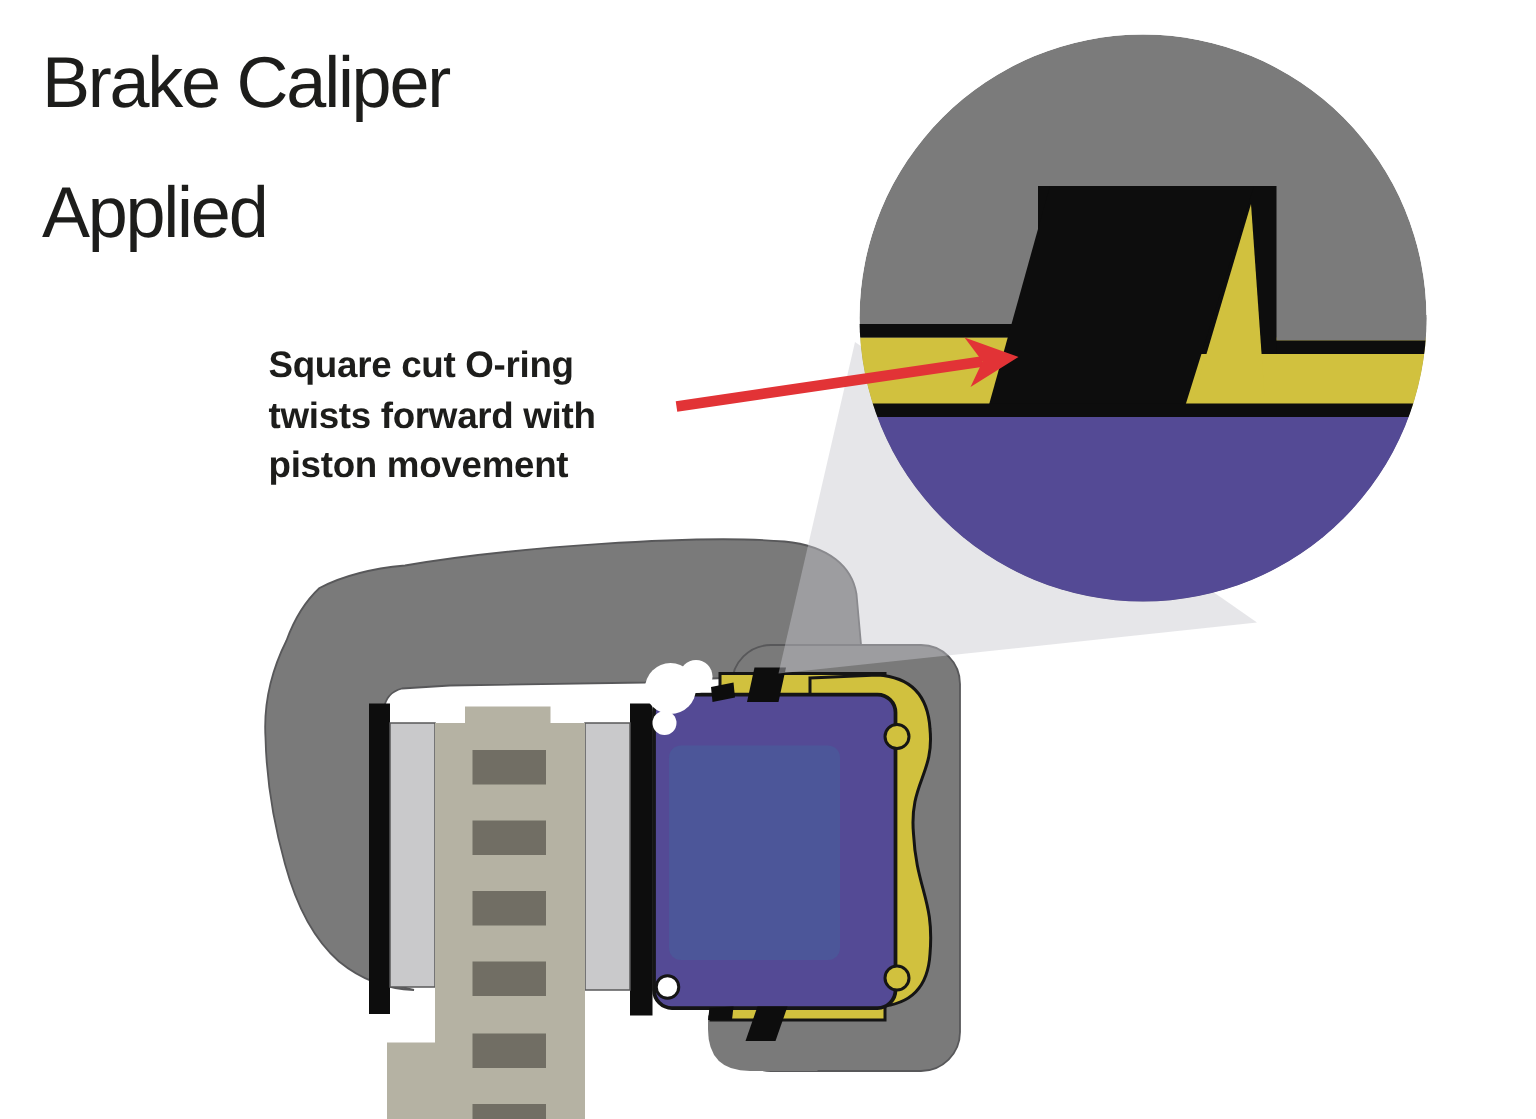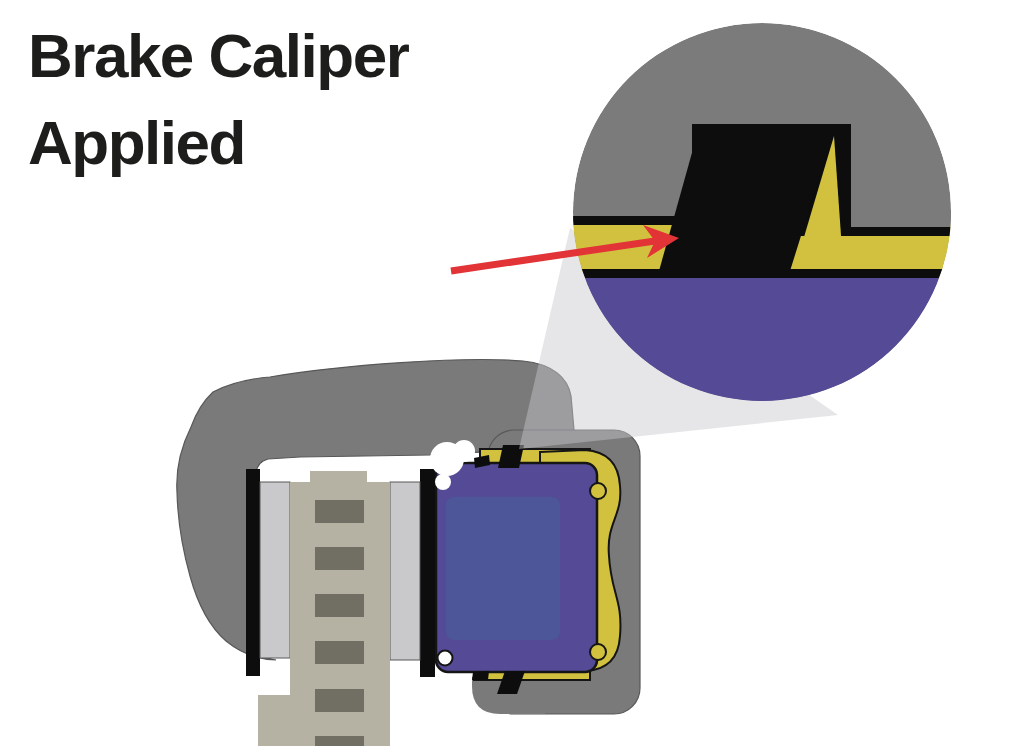--- a/index.html
+++ b/index.html
@@ -4,21 +4,21 @@
 <style>
   html,body{margin:0;padding:0;}
   body{
     width:1024px;height:746px;position:relative;overflow:hidden;
     background:#ffffff;font-family:"Liberation Sans",sans-serif;
   }
   .stage{position:absolute;inset:0;}
   svg{position:absolute;left:0;top:0;}
   .page-title{
     position:absolute;left:28px;top:12px;
-    font-size:62px;font-weight:700;letter-spacing:-1.5px;
+    font-size:48px;font-weight:400;letter-spacing:-1.5px;
     line-height:87px;white-space:pre-line;
   }
   .callout-label{
     position:absolute;left:179px;top:227px;
     font-size:24.5px;font-weight:700;letter-spacing:-0.2px;
     line-height:33.5px;white-space:pre-line;
   }
 </style>
 </head>
 <body>
@@ -114,14 +114,17 @@
 
   <g>
     <line stroke-width="7" x1="451" y1="271" x2="655" y2="241" stroke="#e23336"></line>
     <polygon points="679,238 643,225 655,241 647,258" fill="#e23336"></polygon>
   </g>
 </svg>
 
 <div class="page-title" style="color: rgb(29, 29, 27);">Brake Caliper
 Applied</div>
 
+<div class="callout-label" style="color: rgb(29, 29, 27);">Square cut O-ring
+twists forward with
+piston movement</div>
 
 </div>
 
 </body></html>

